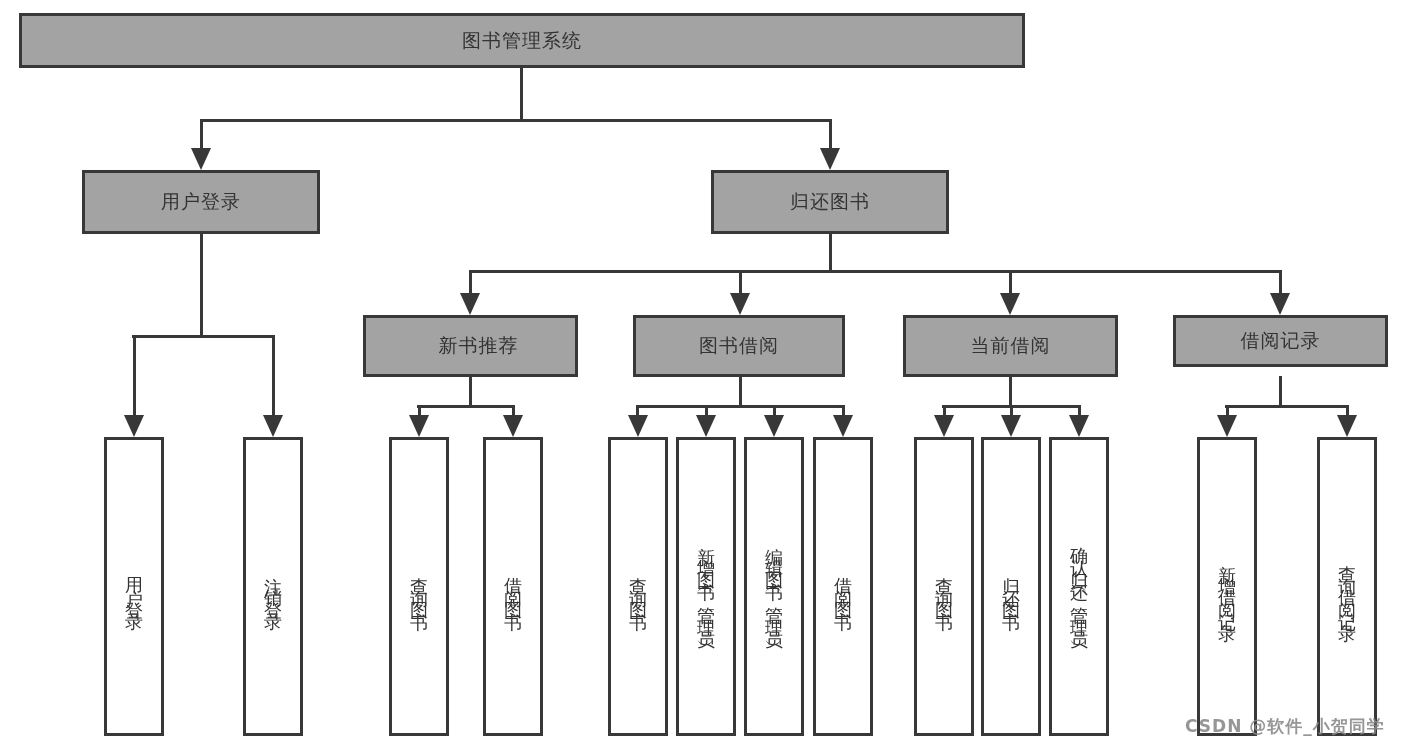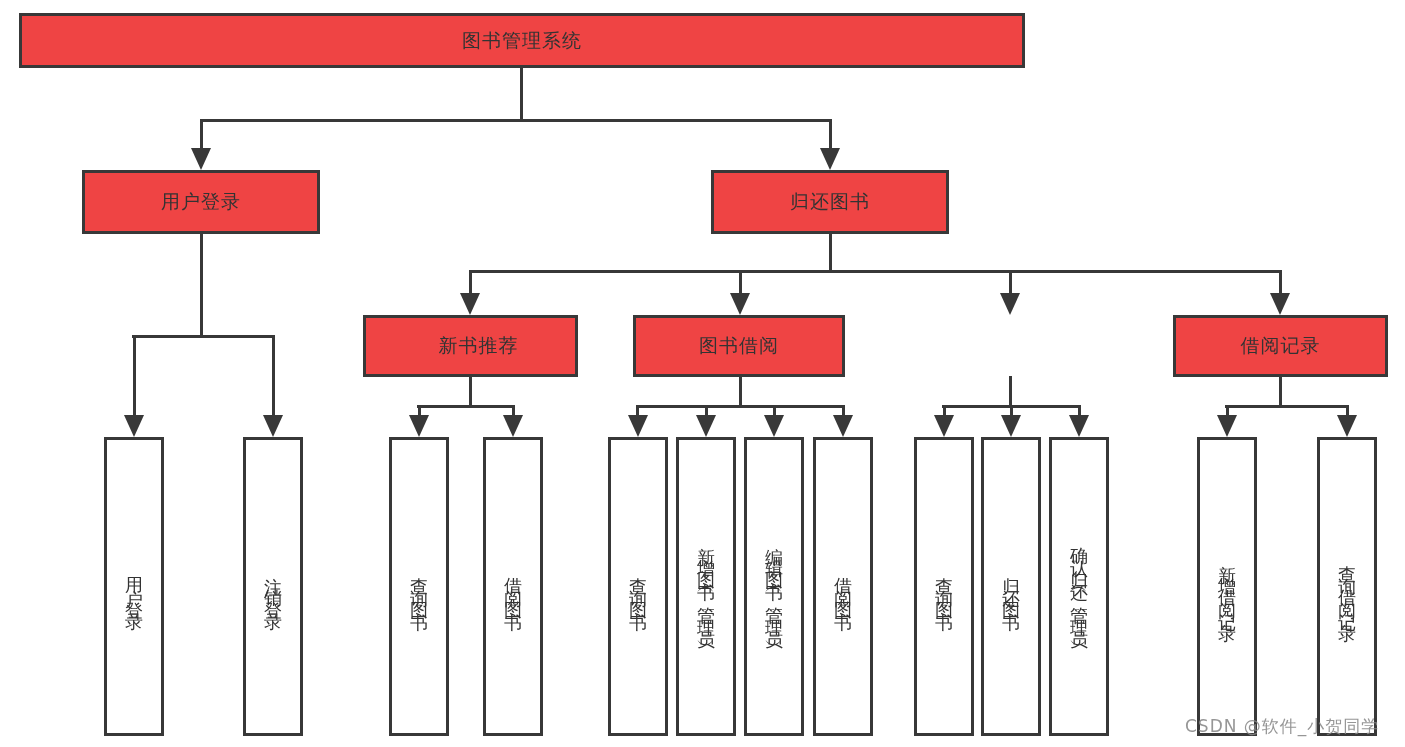--- a/index.html
+++ b/index.html
@@ -9,21 +9,21 @@
     background:#ffffff;
     font-family:"DejaVu Sans","Liberation Sans",sans-serif;
     color:#333333;
     overflow:hidden;
   }
   
   .hbox{
     position:absolute;
     box-sizing:border-box;
     border:3px solid #383838;
-    background:#ef4444;
+    background:#a3a3a3;
     display:flex;align-items:center;justify-content:center;
     font-size:19px;letter-spacing:1px;
     color:#333333;
     z-index:2;
   }
   
   .vbox{
     position:absolute;
     box-sizing:border-box;
     width:60px;height:299px;top:437px;
@@ -45,20 +45,21 @@
     border-right:10px solid transparent;
     border-top:22px solid #383838;
   }
   .watermark{
     position:absolute;
     left:1185px;top:715px;
     font-size:17px;letter-spacing:1px;
     color:rgba(135,135,135,0.88);
     z-index:5;
     white-space:nowrap;
+    font-weight:bold;
   }
 </style>
 </head>
 <body>
 
 <div id="canvas">
 
   <div class="hbox" style="left:19px;top:13px;width:1006px;height:55px;">
     <span>图书管理系统</span>
   </div>
@@ -94,21 +95,24 @@
   <div class="ah" style="left:730px;top:293px;"></div>
   <div class="ah" style="left:1000px;top:293px;"></div>
   <div class="ah" style="left:1270px;top:293px;"></div>
 
   <div class="hbox" style="left:363px;top:315px;width:215px;height:62px;padding-left:16px;">
     <span>新书推荐</span>
   </div>
   <div class="hbox" style="left:633px;top:315px;width:212px;height:62px;">
     <span>图书借阅</span>
   </div>
-  <div class="hbox" style="left:1173px;top:315px;width:215px;height:62px;justify-content:center;">
+  <div class="hbox" style="left:903px;top:315px;width:215px;height:62px;">
+    <span>当前借阅</span>
+  </div>
+  <div class="hbox" style="left:1173px;top:315px;width:215px;height:52px;justify-content:center;">
     <span>借阅记录</span>
   </div>
 
   <div class="ln" style="left:469px;top:376px;width:3px;height:31px;"></div>
   <div class="ln" style="left:417px;top:405px;width:98px;height:3px;"></div>
   <div class="ln" style="left:418px;top:405px;width:3px;height:13px;"></div>
   <div class="ln" style="left:512px;top:405px;width:3px;height:13px;"></div>
   <div class="ah" style="left:409px;top:415px;"></div>
   <div class="ah" style="left:503px;top:415px;"></div>
 

